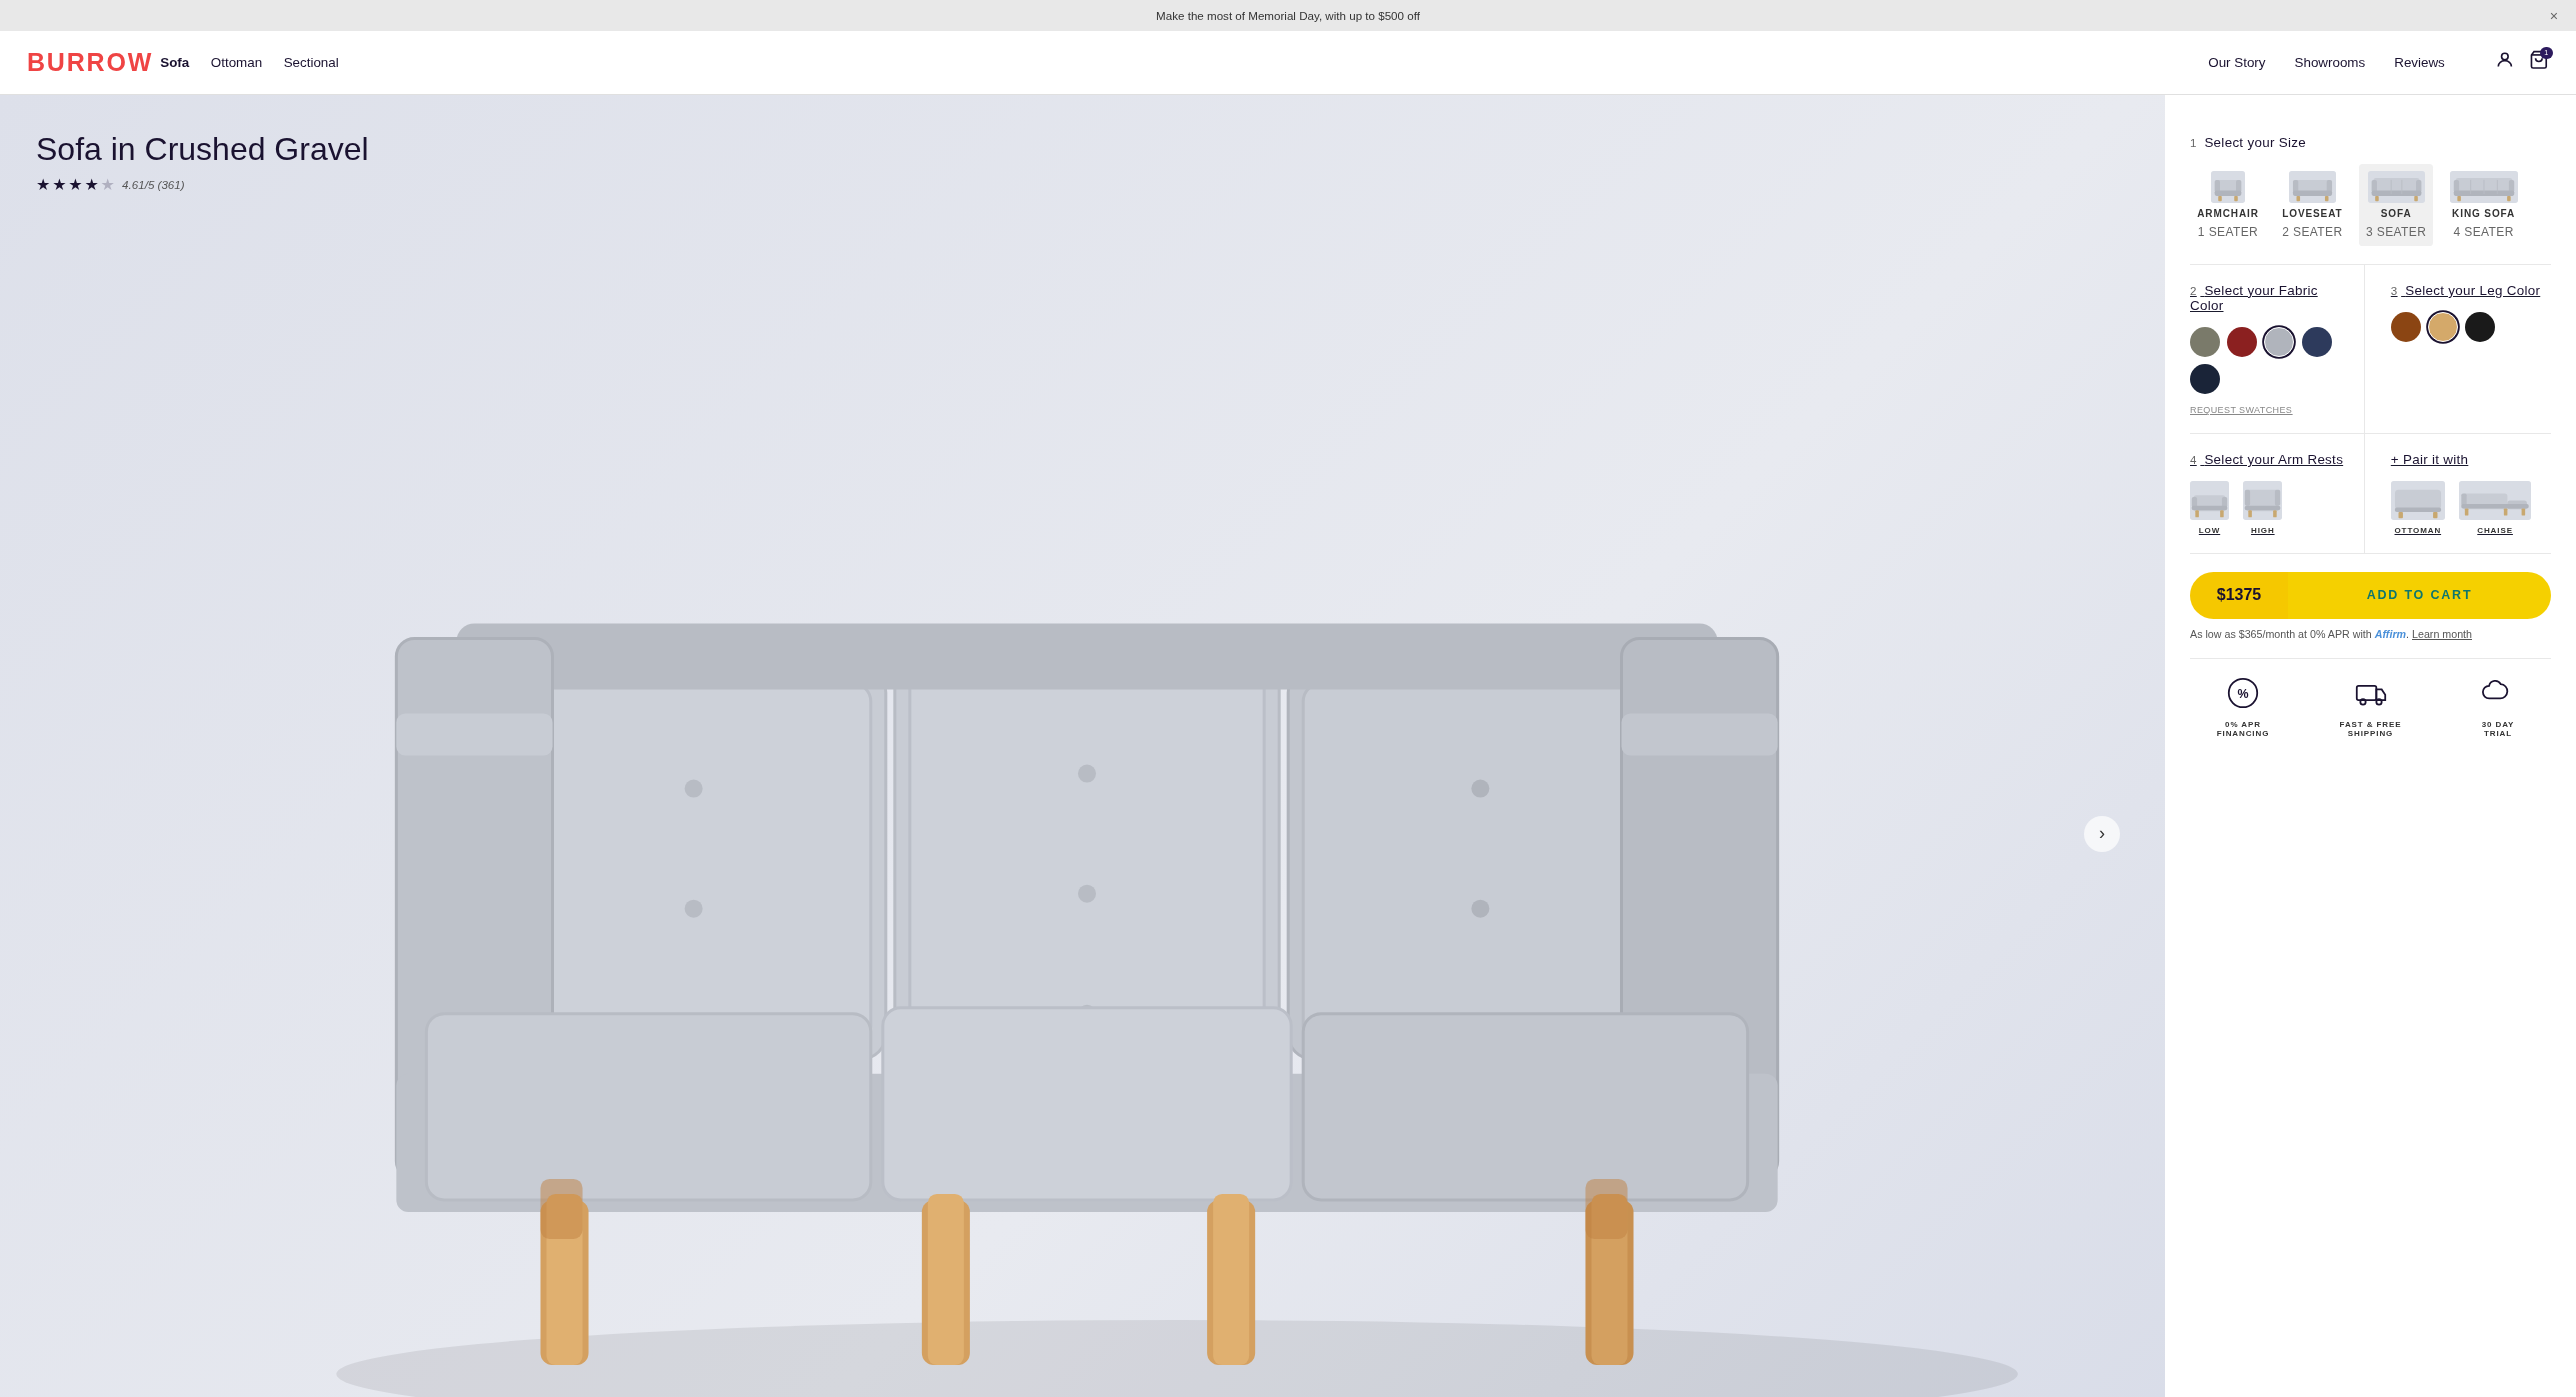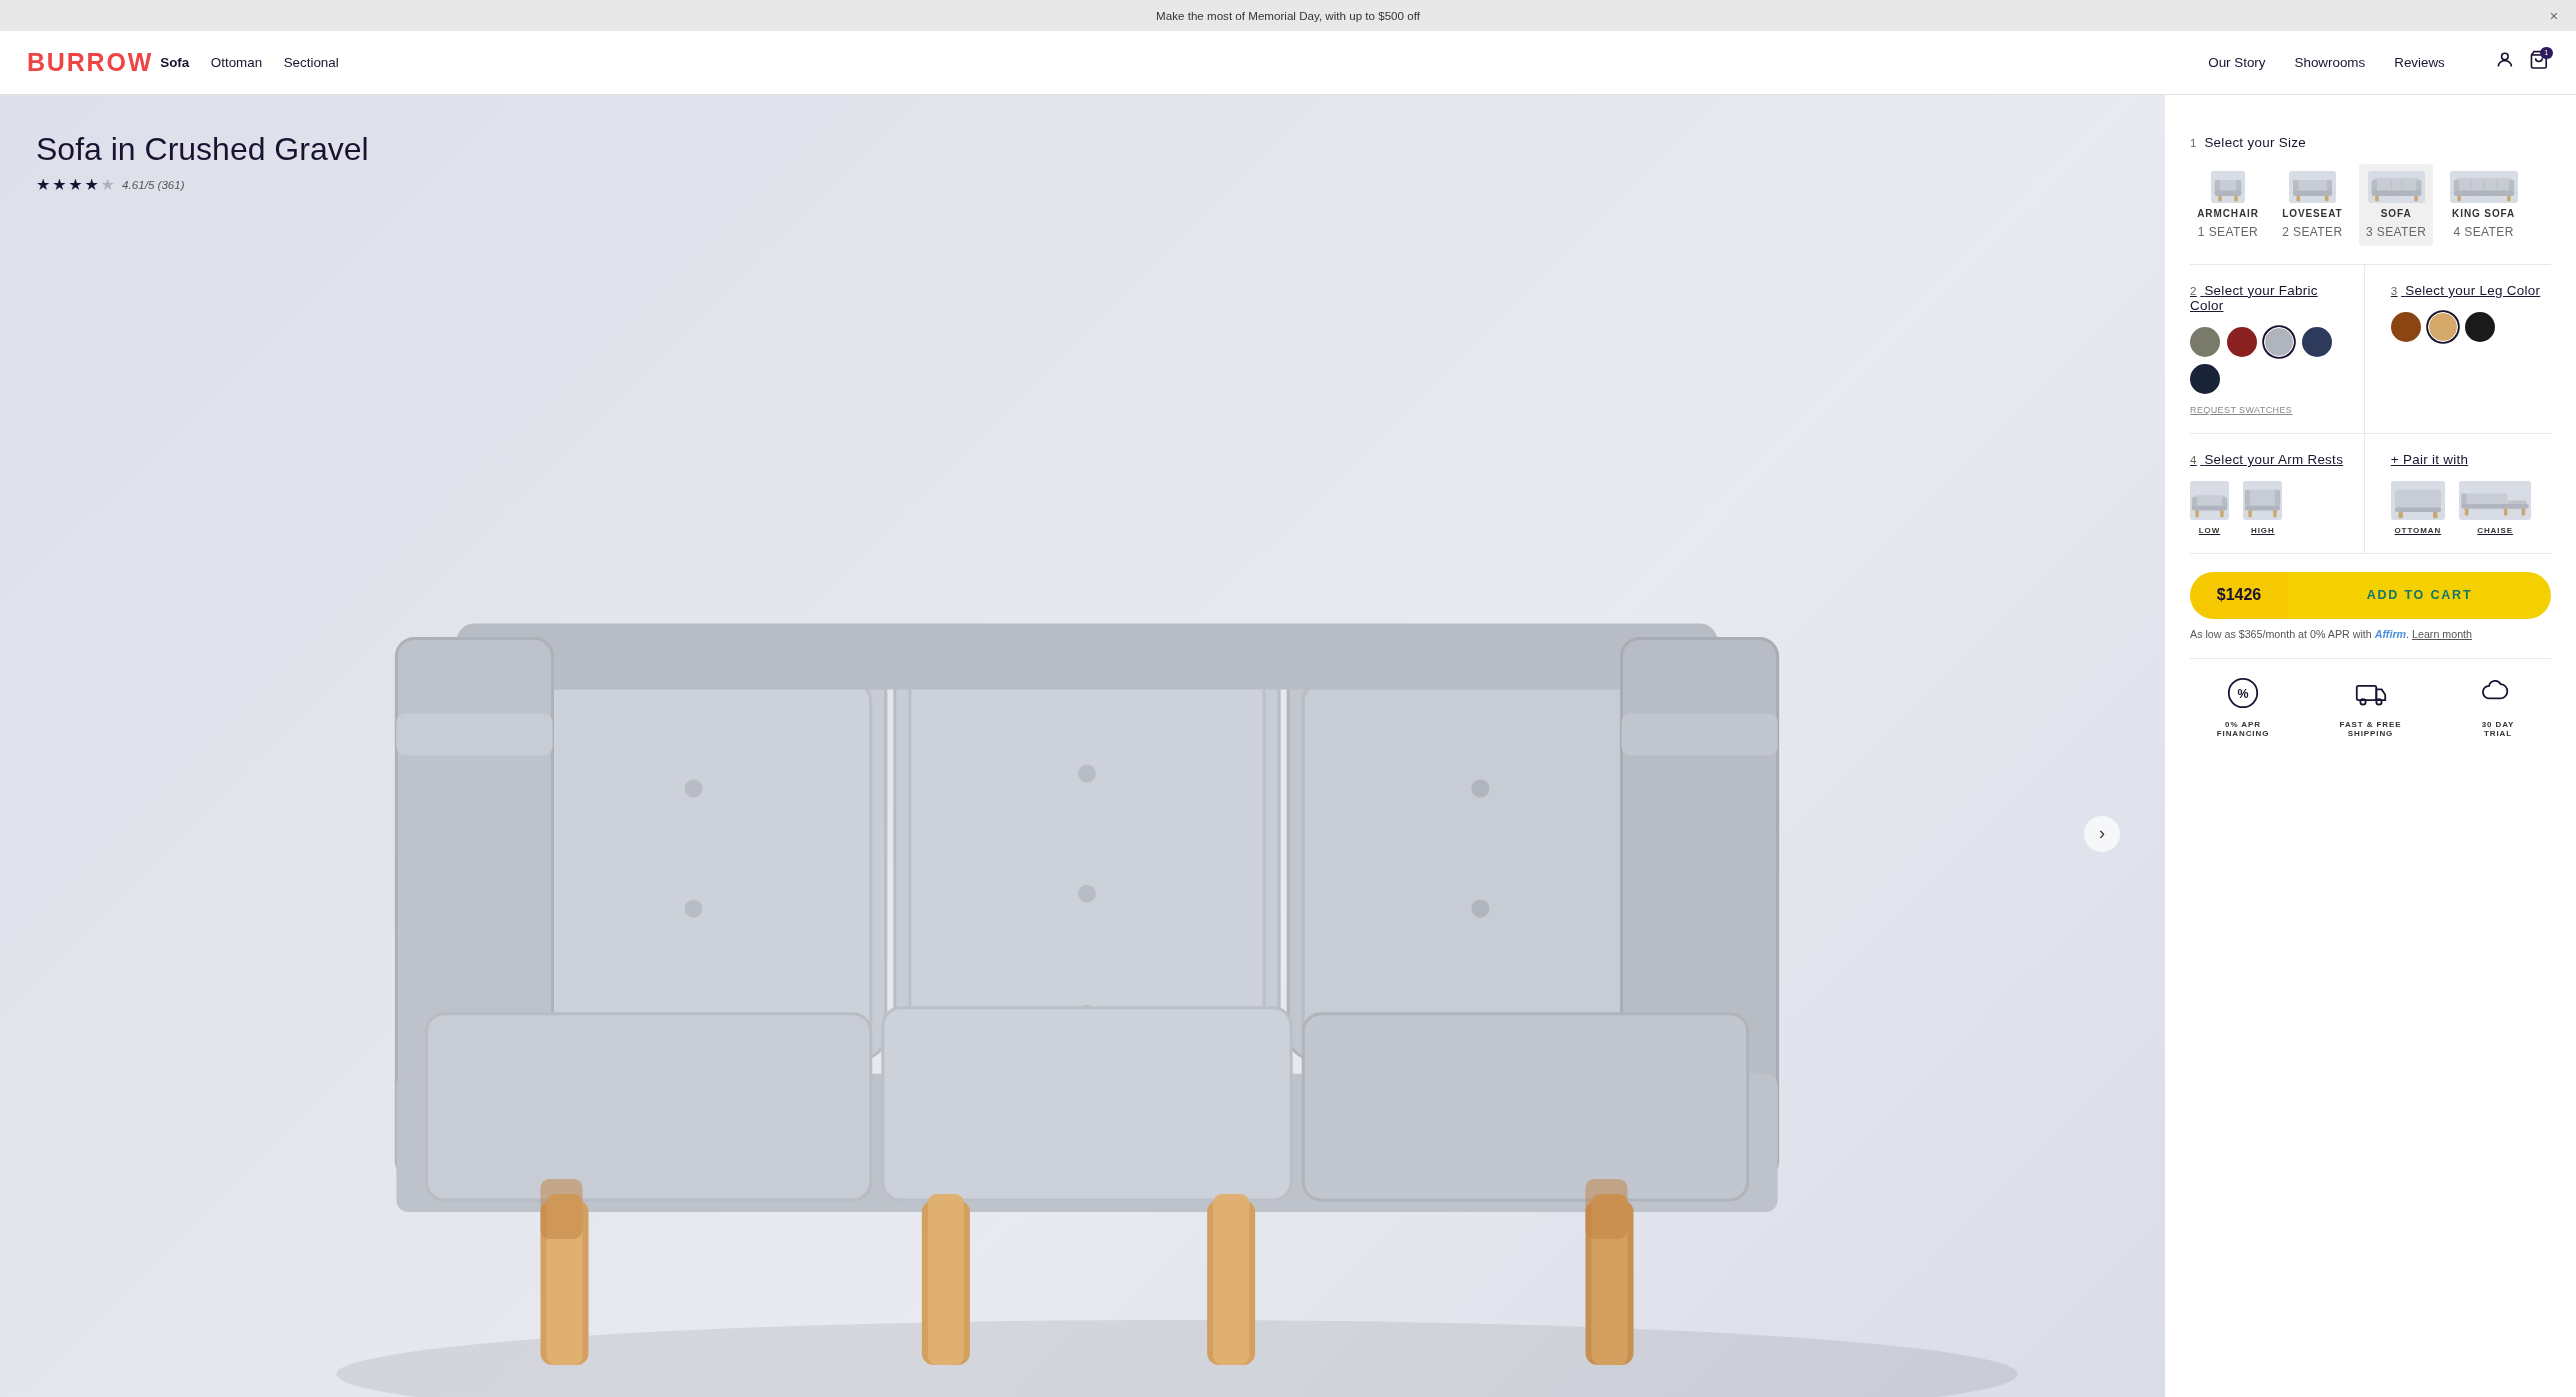--- a/index.html
+++ b/index.html
@@ -719,21 +719,21 @@
               </svg>
             </div>
             <div class="pair-label">CHAISE</div>
           </div>
         </div>
       </div>
     </div>
 
     <div class="add-to-cart-section">
       <div class="cart-row">
-        <button class="price-btn">$1426</button>
+        <button class="price-btn">$1375</button>
         <button class="add-cart-btn">ADD TO CART</button>
       </div>
       <p class="affirm-text">
         <span>As low as $365/month at 0% APR with</span>
         <a href="#" class="affirm-link">Affirm</a>.
         <a href="#" style="color:#555; font-size:10.7px;">Learn month</a>
       </p>
     </div>
 
     <div class="benefits-row">

